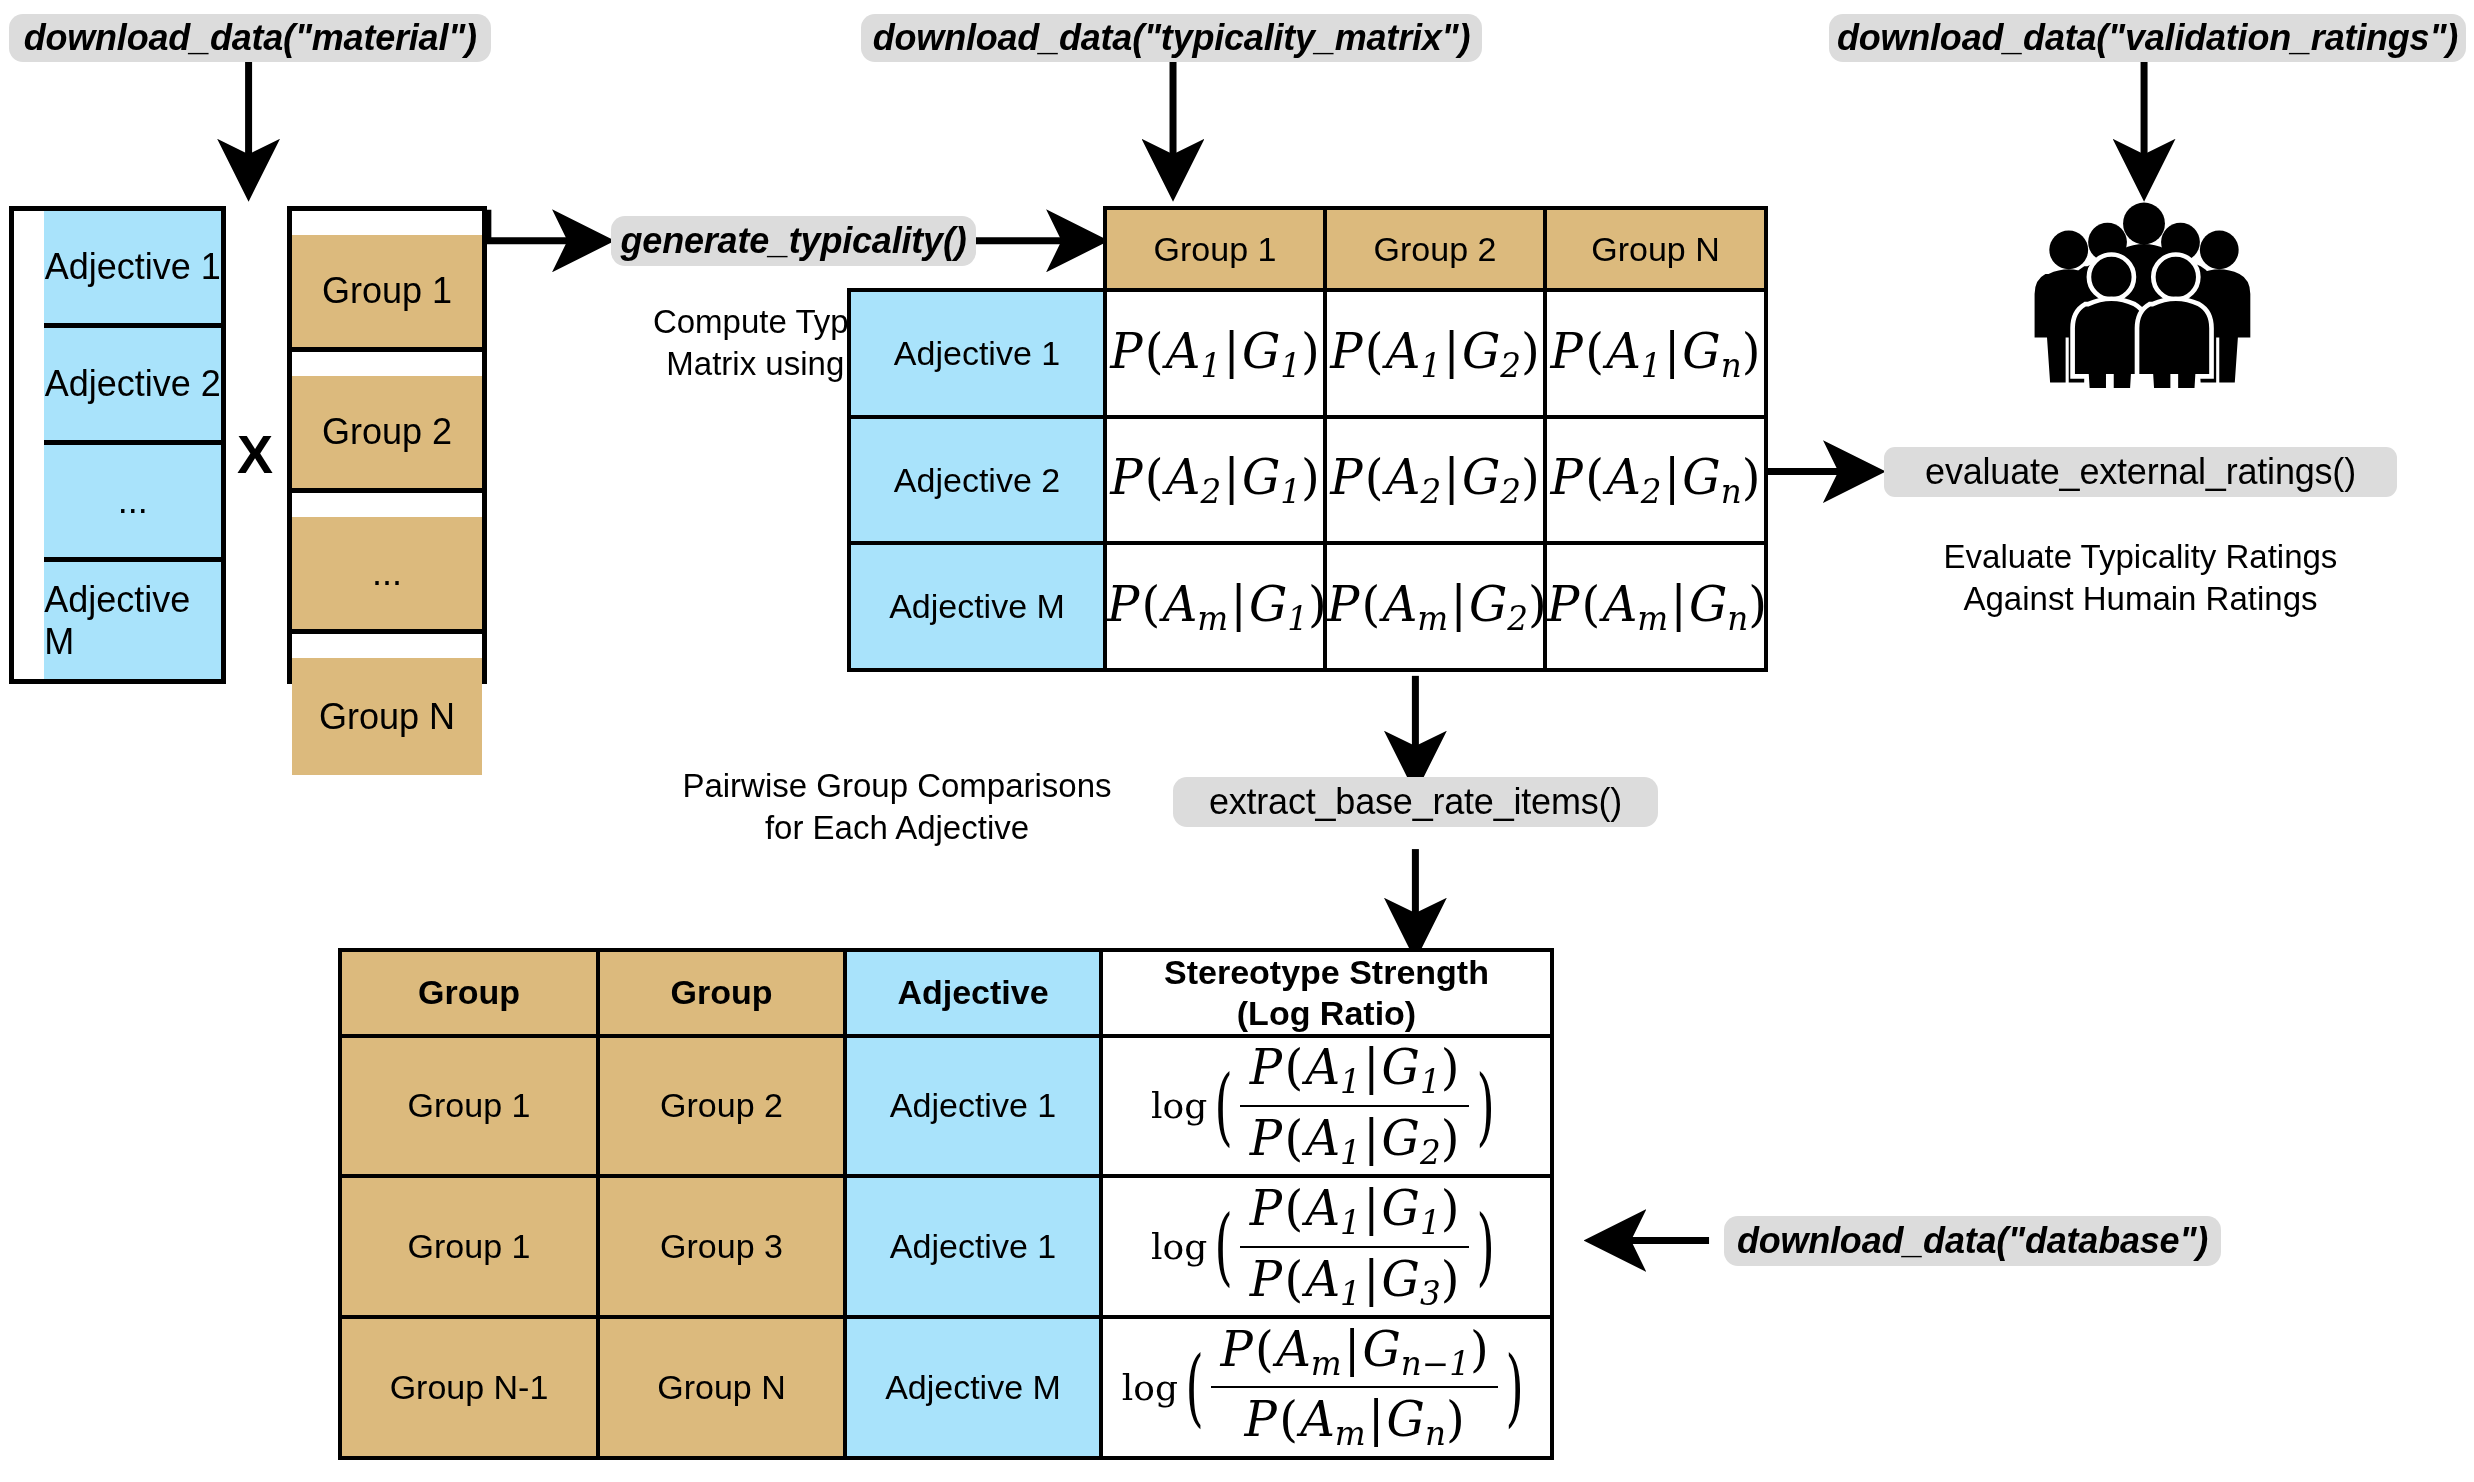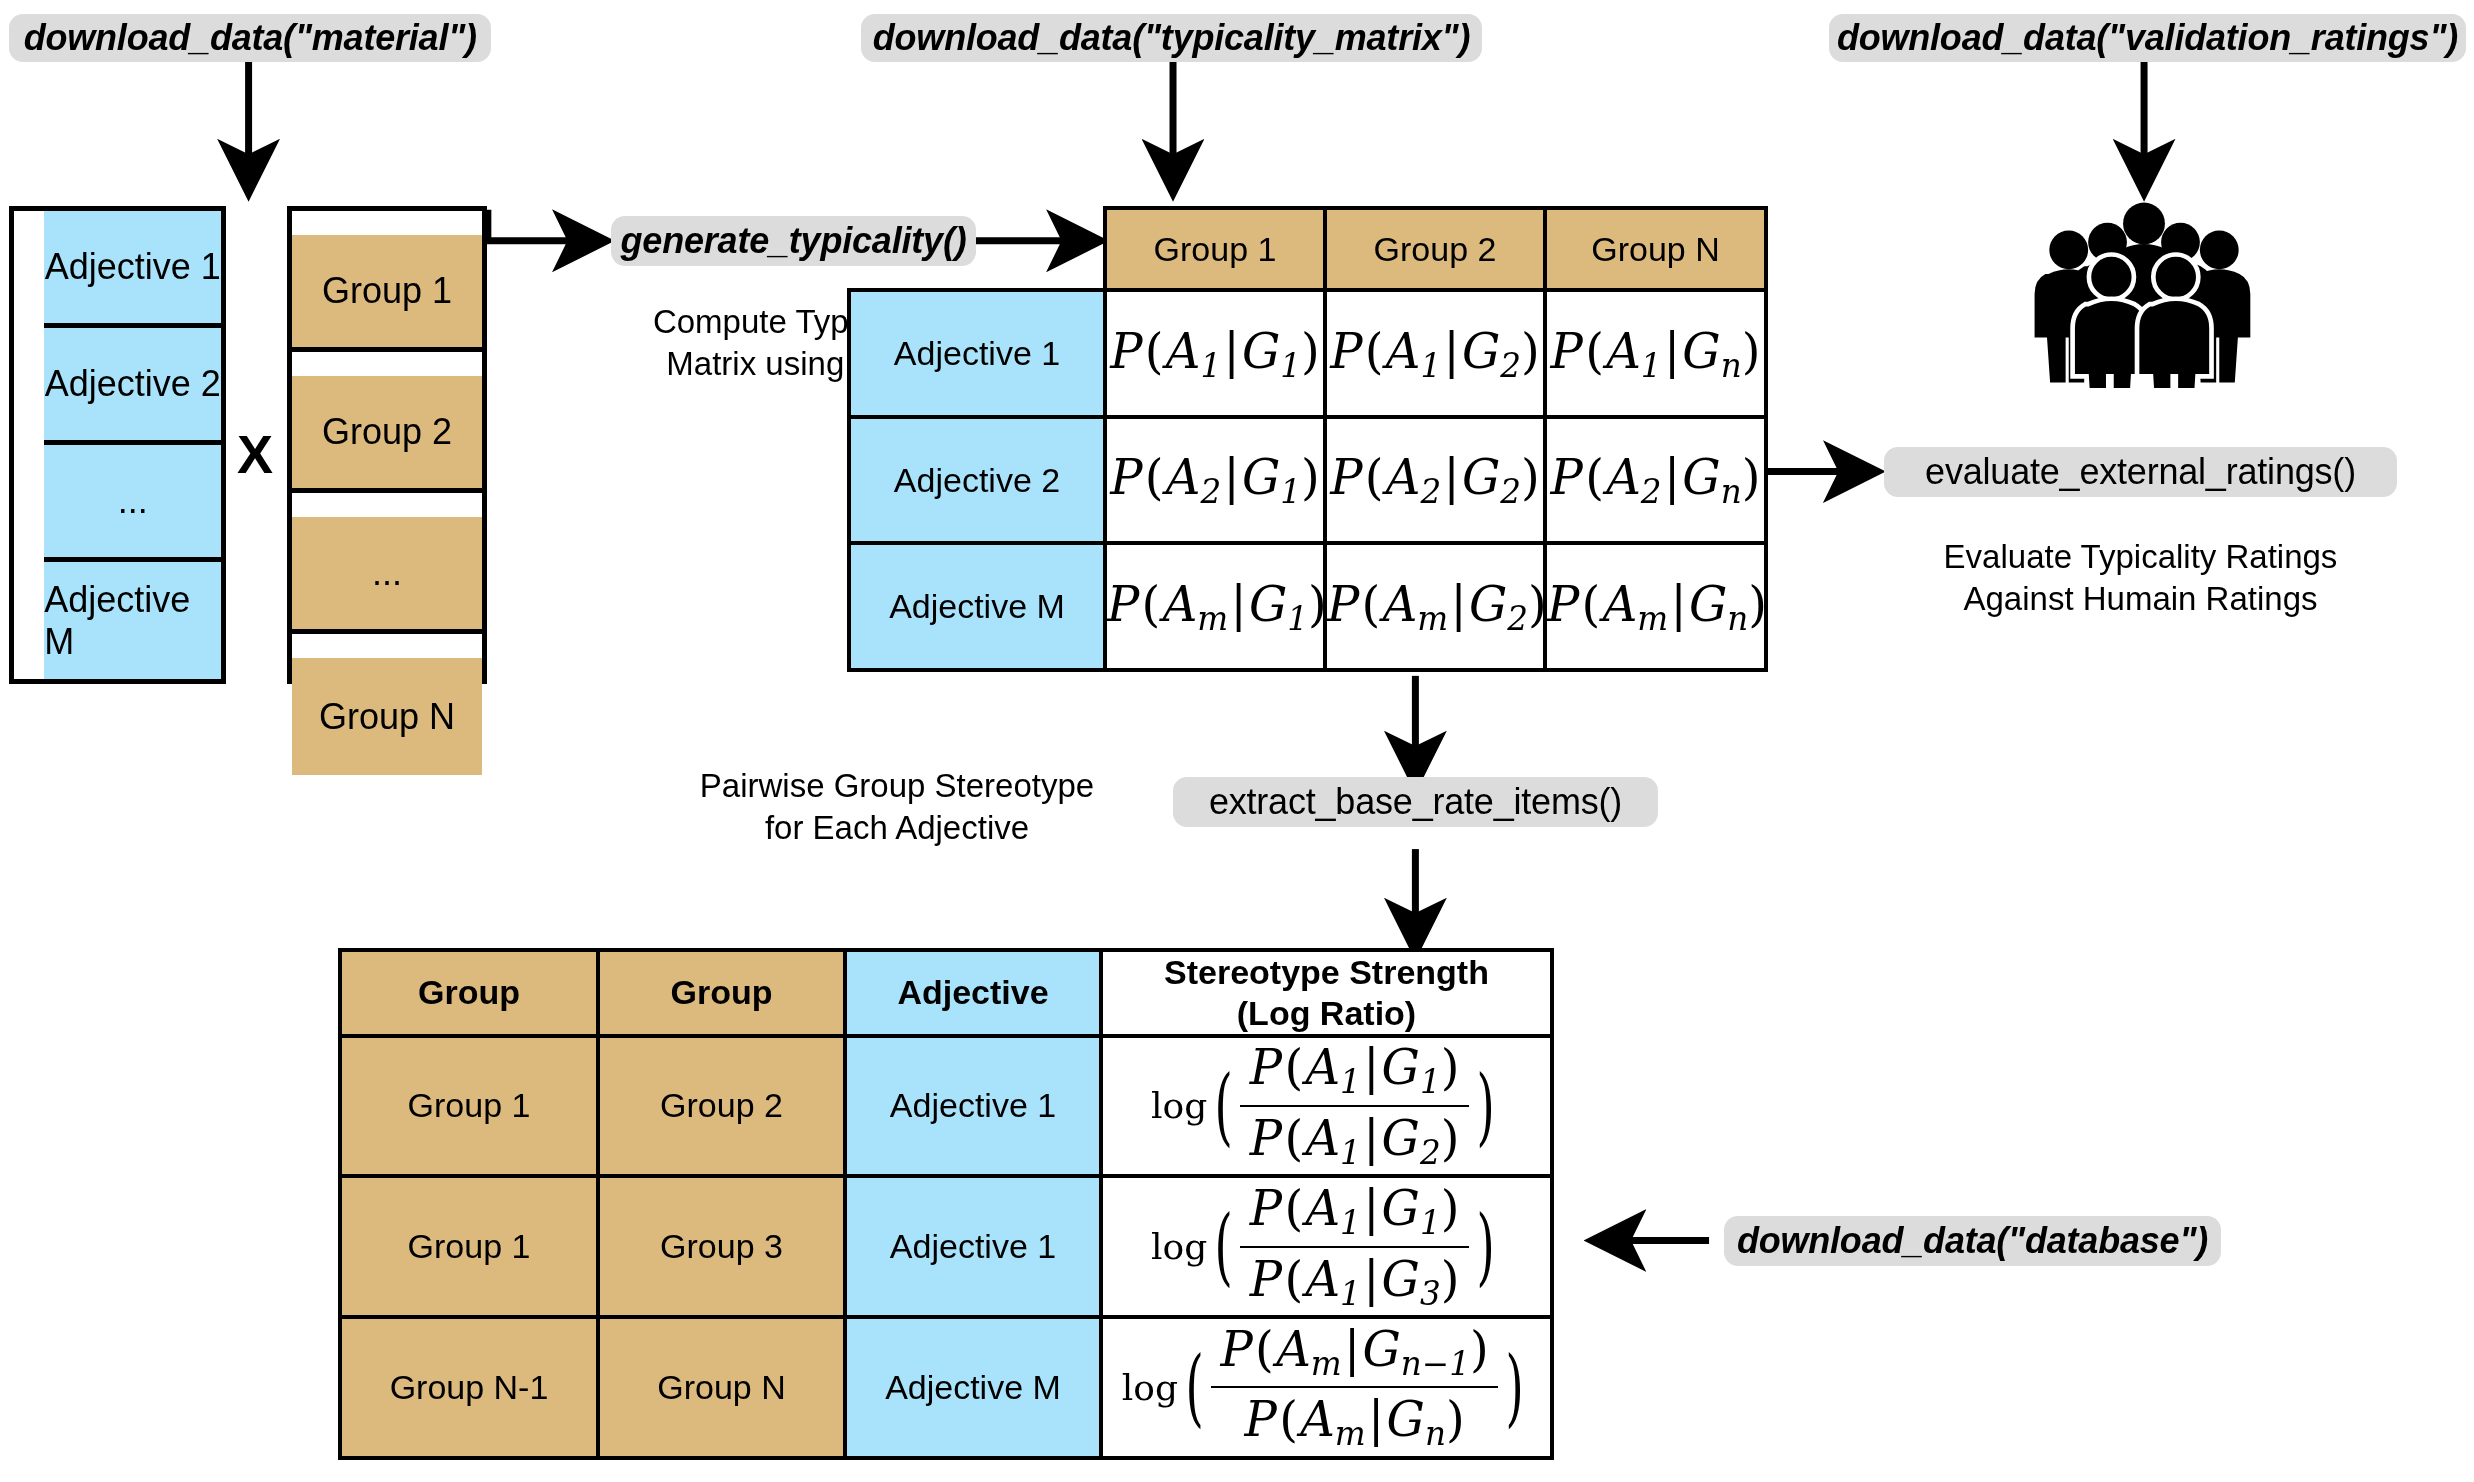--- a/index.html
+++ b/index.html
@@ -210,26 +210,26 @@
 
         <circle cx="133" cy="107" r="29" stroke="#fff" stroke-width="6"></circle>
         <path d="M103,142 q30,-14 60,0 q16,9 16,31 l0,62 l-18,0 l-4,65 l-24,0 l0,-65 l-4,0 l0,65 l-24,0 l-4,-65 l-18,0 l0,-62 q0,-22 16,-31 z" stroke="#fff" stroke-width="6"></path>
 
         <circle cx="216" cy="107" r="29" stroke="#fff" stroke-width="6"></circle>
         <path d="M186,142 q30,-14 60,0 q16,9 16,31 l0,62 l-18,0 l-4,65 l-24,0 l0,-65 l-4,0 l0,65 l-24,0 l-4,-65 l-18,0 l0,-62 q0,-22 16,-31 z" stroke="#fff" stroke-width="6"></path>
       </g>
     </svg>
   </div>
 
-  <div class="pill" style="left:1884px;top:447px;width:513px;height:50px;">evaluate_external_ratings()</div>
+  <div class="pill" style="left:1884px;top:447px;width:513px;height:50px;border-radius:11px;">evaluate_external_ratings()</div>
 
   <div class="caption" style="left:1888px;top:536px;width:505px;">Evaluate Typicality Ratings
 Against Humain Ratings</div>
 
-  <div class="caption" style="left:664px;top:765px;width:466px;">Pairwise Group Stereotype
+  <div class="caption" style="left:664px;top:765px;width:466px;">Pairwise Group Comparisons
 for Each Adjective</div>
 
   <div class="pill" style="left:1173px;top:777px;width:485px;height:50px;">extract_base_rate_items()</div>
 
   <table class="tbl" style="left:338px;top:948px;width:1212px;height:363px;">
     <colgroup>
       <col style="width:258px">
         <col style="width:247px">
         <col style="width:256px">
         <col style="width:451px">

